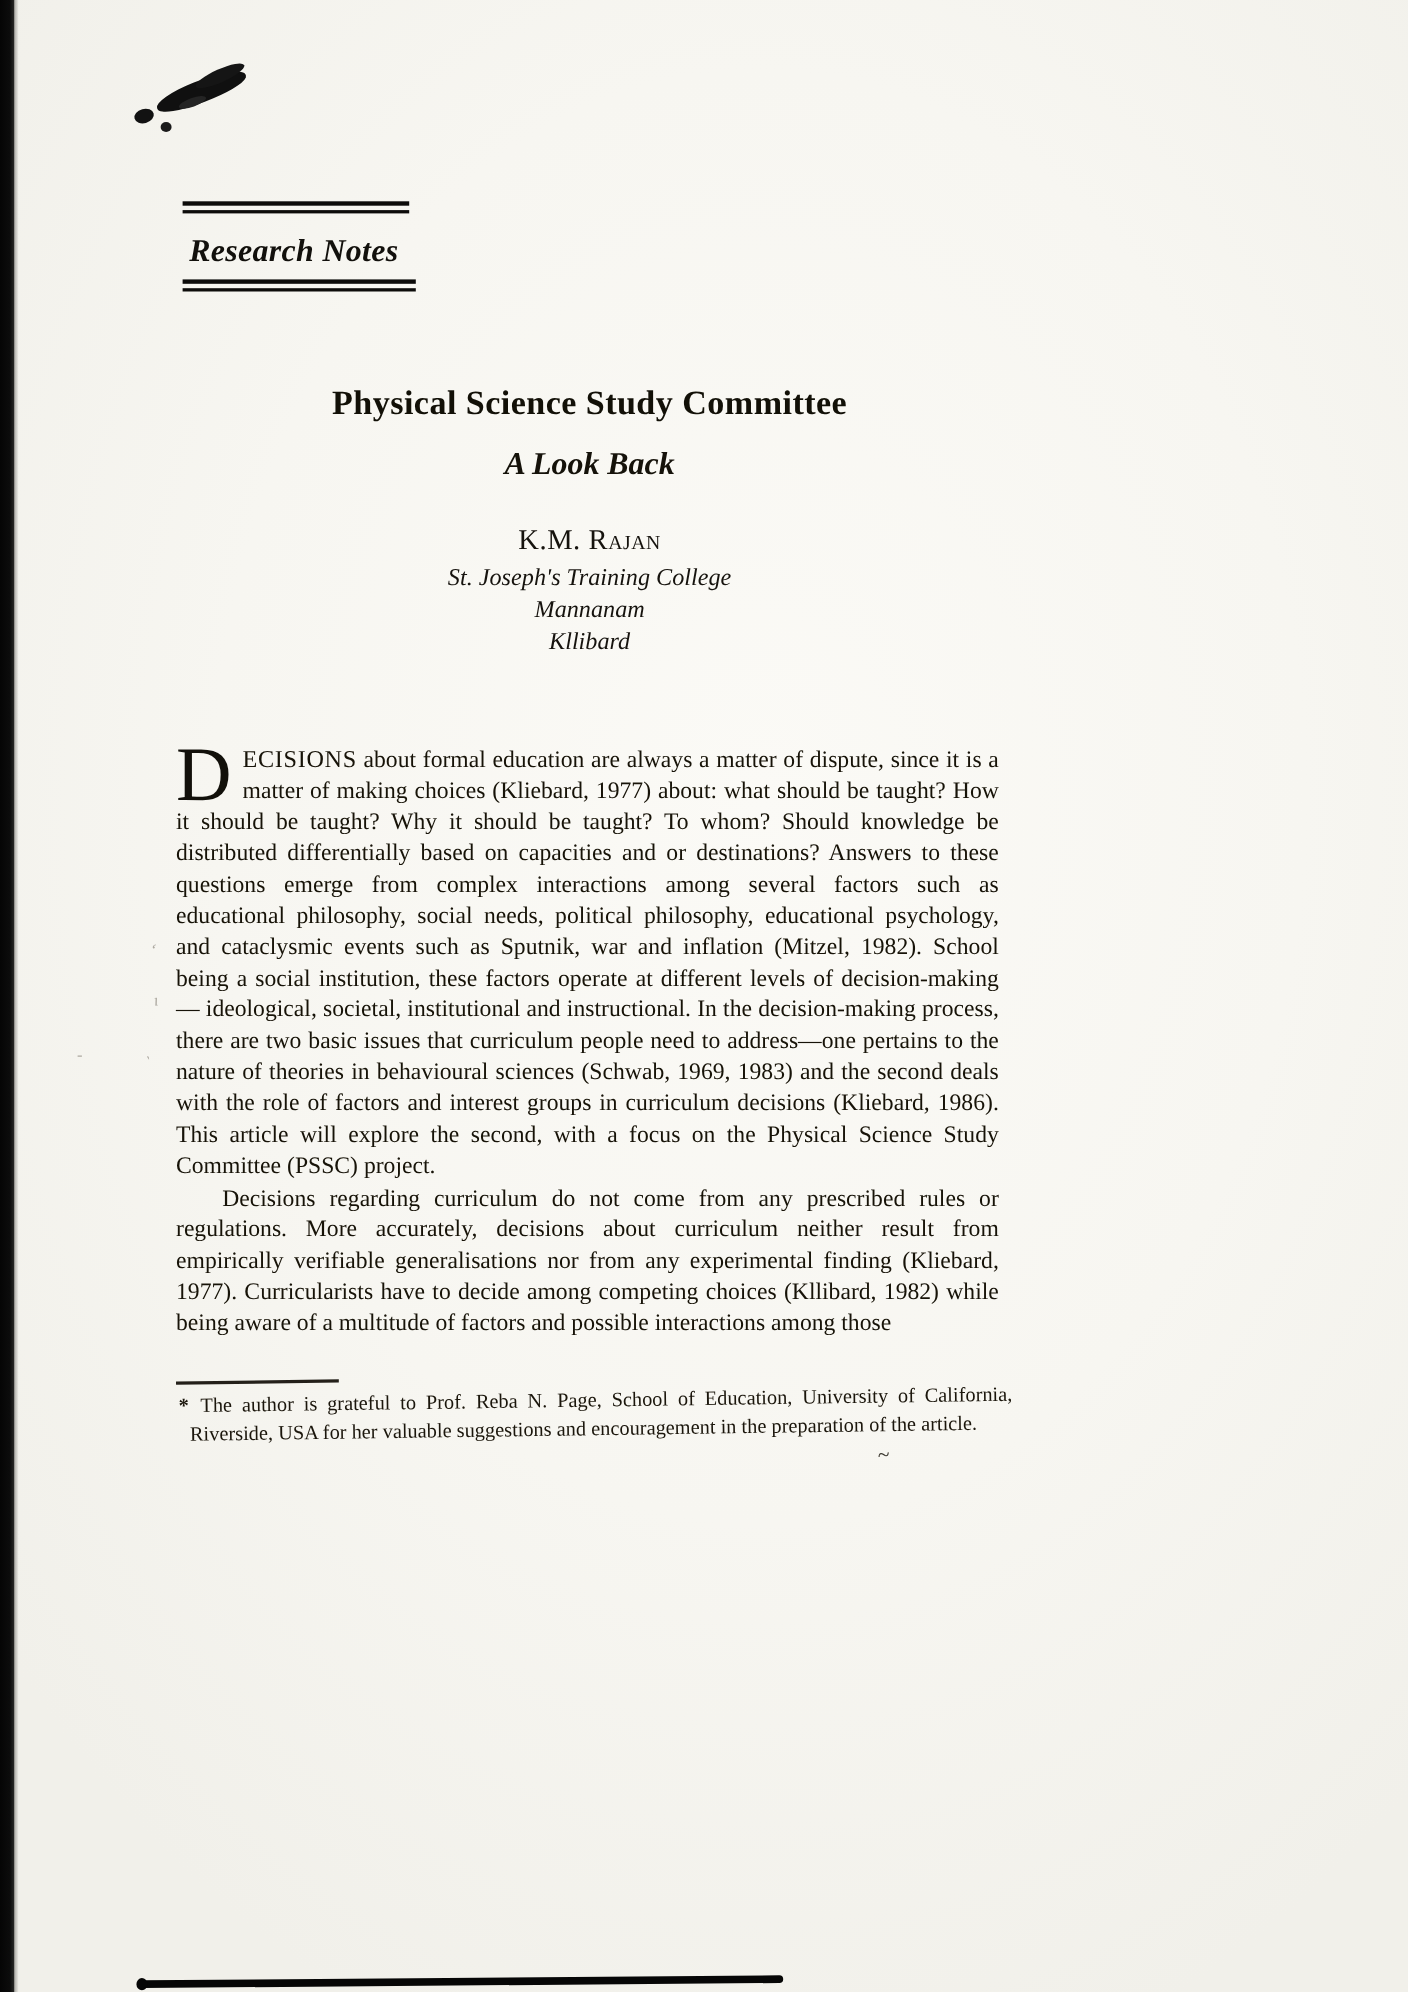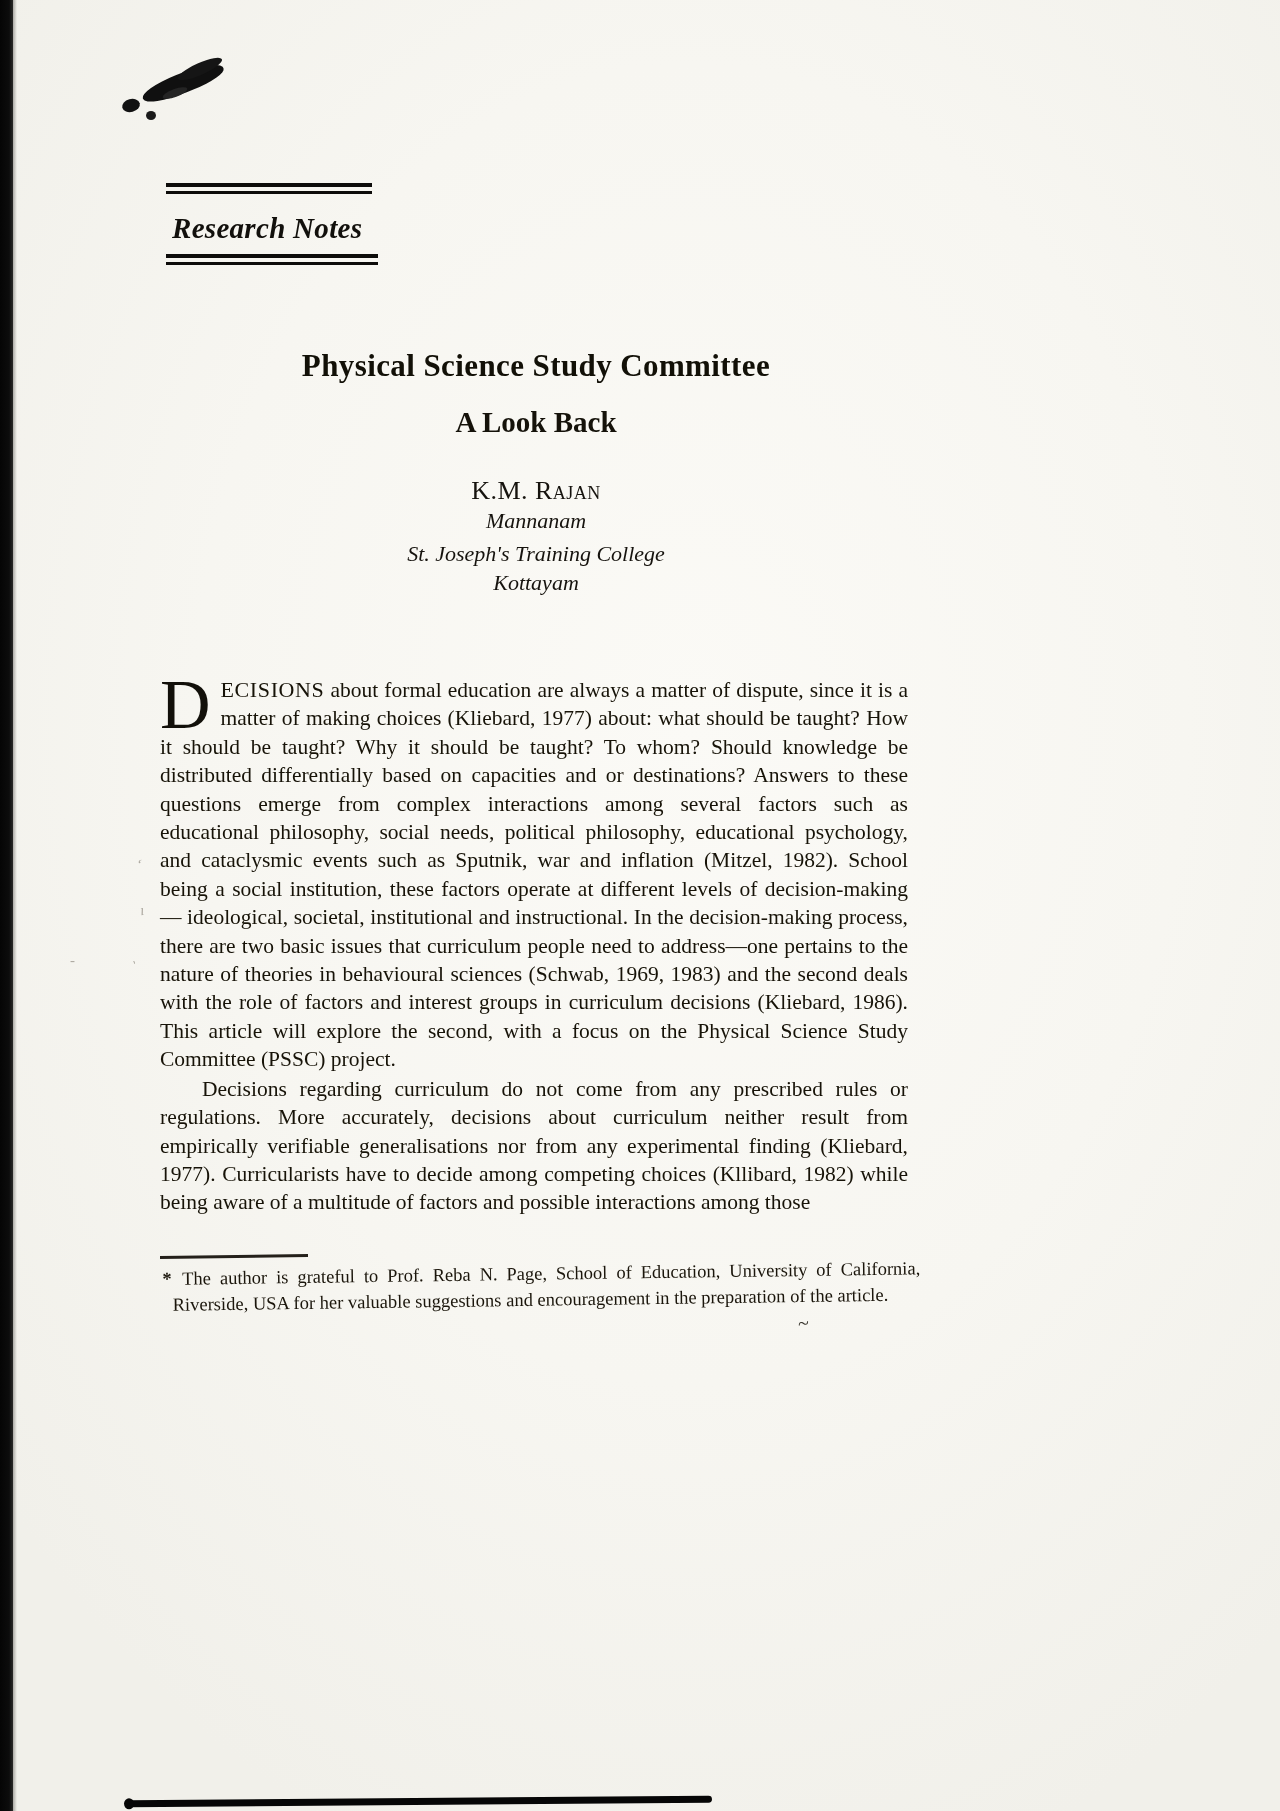--- a/index.html
+++ b/index.html
@@ -53,21 +53,21 @@
   .r2 { height:3px; }
   .section-label {
     font-size:29px; font-weight:bold; font-style:italic;
     padding:7px 2px 9px 6px; letter-spacing:0.3px; color:#12100c;margin-top:11px;
   }
   .section-head .bottom-rules { width:212px; }
 
   
   .headline { position:absolute; left:160px; top:348px; width:752px; text-align:center; }
   .article-title { font-size:31px; font-weight:bold; letter-spacing:0.4px; color:#121007; }
-  .article-subtitle { font-size:29px; font-weight:bold; margin-top:22px; color:#15120a; }
+  .article-subtitle { font-size:29px; font-weight:bold; font-style:italic; margin-top:22px; color:#15120a; }
 
   
   .byline { position:absolute; left:160px; top:476px; width:752px; text-align:center; }
   .author { font-size:26px; font-variant:small-caps; letter-spacing:0.5px; }
   .affil { font-size:22px; font-style:italic; line-height:29px; }
   .affil.first { margin-top:4px; }
 
   
   .body-text {
     position:absolute; left:160px; top:676px; width:748px;
@@ -115,23 +115,23 @@
     </div>
   </div>
 
   <div class="headline">
     <div class="article-title">Physical Science Study Committee</div>
     <div class="article-subtitle">A Look Back</div>
   </div>
 
   <div class="byline">
     <div class="author">K.M. Rajan</div>
+    <div class="affil first">St. Joseph's Training College</div>
     <div class="affil">Mannanam</div>
-    <div class="affil first">St. Joseph's Training College</div>
-    <div class="affil">Kottayam</div>
+    <div class="affil">Kllibard</div>
   </div>
 
   <div class="body-text">
     <p class="p1"><span class="dropcap">D</span><span class="firstword">ECISIONS</span><span> about formal education are always a matter of dispute, since it is a matter of making choices (Kliebard, 1977) about: what should be taught? How it should be taught? Why it should be taught? To whom? Should knowledge be distributed differentially based on capacities and or destinations? Answers to these questions emerge from complex interactions among several factors such as educational philosophy, social needs, political philosophy, educational psychology, and cataclysmic events such as Sputnik, war and inflation (Mitzel, 1982). School being a social institution, these factors operate at different levels of decision-making — ideological, societal, institutional and instructional. In the decision-making process, there are two basic issues that curriculum people need to address—one pertains to the nature of theories in behavioural sciences (Schwab, 1969, 1983) and the second deals with the role of factors and interest groups in curriculum decisions (Kliebard, 1986). This article will explore the second, with a focus on the Physical Science Study Committee (PSSC) project.</span></p>
     <p class="p2">Decisions regarding curriculum do not come from any prescribed rules or regulations. More accurately, decisions about curriculum neither result from empirically verifiable generalisations nor from any experimental finding (Kliebard, 1977). Curricularists have to decide among competing choices (Kllibard, 1982) while being aware of a multitude of factors and possible interactions among those</p>
   </div>
 
   <div class="footnote">
     <div class="fn-rule"></div>
     <p class="fn-text"><span class="fn-marker">*</span> <span>The author is grateful to Prof. Reba N. Page, School of Education, University of California, Riverside, USA for her valuable suggestions and encouragement in the preparation of the article.</span></p>

